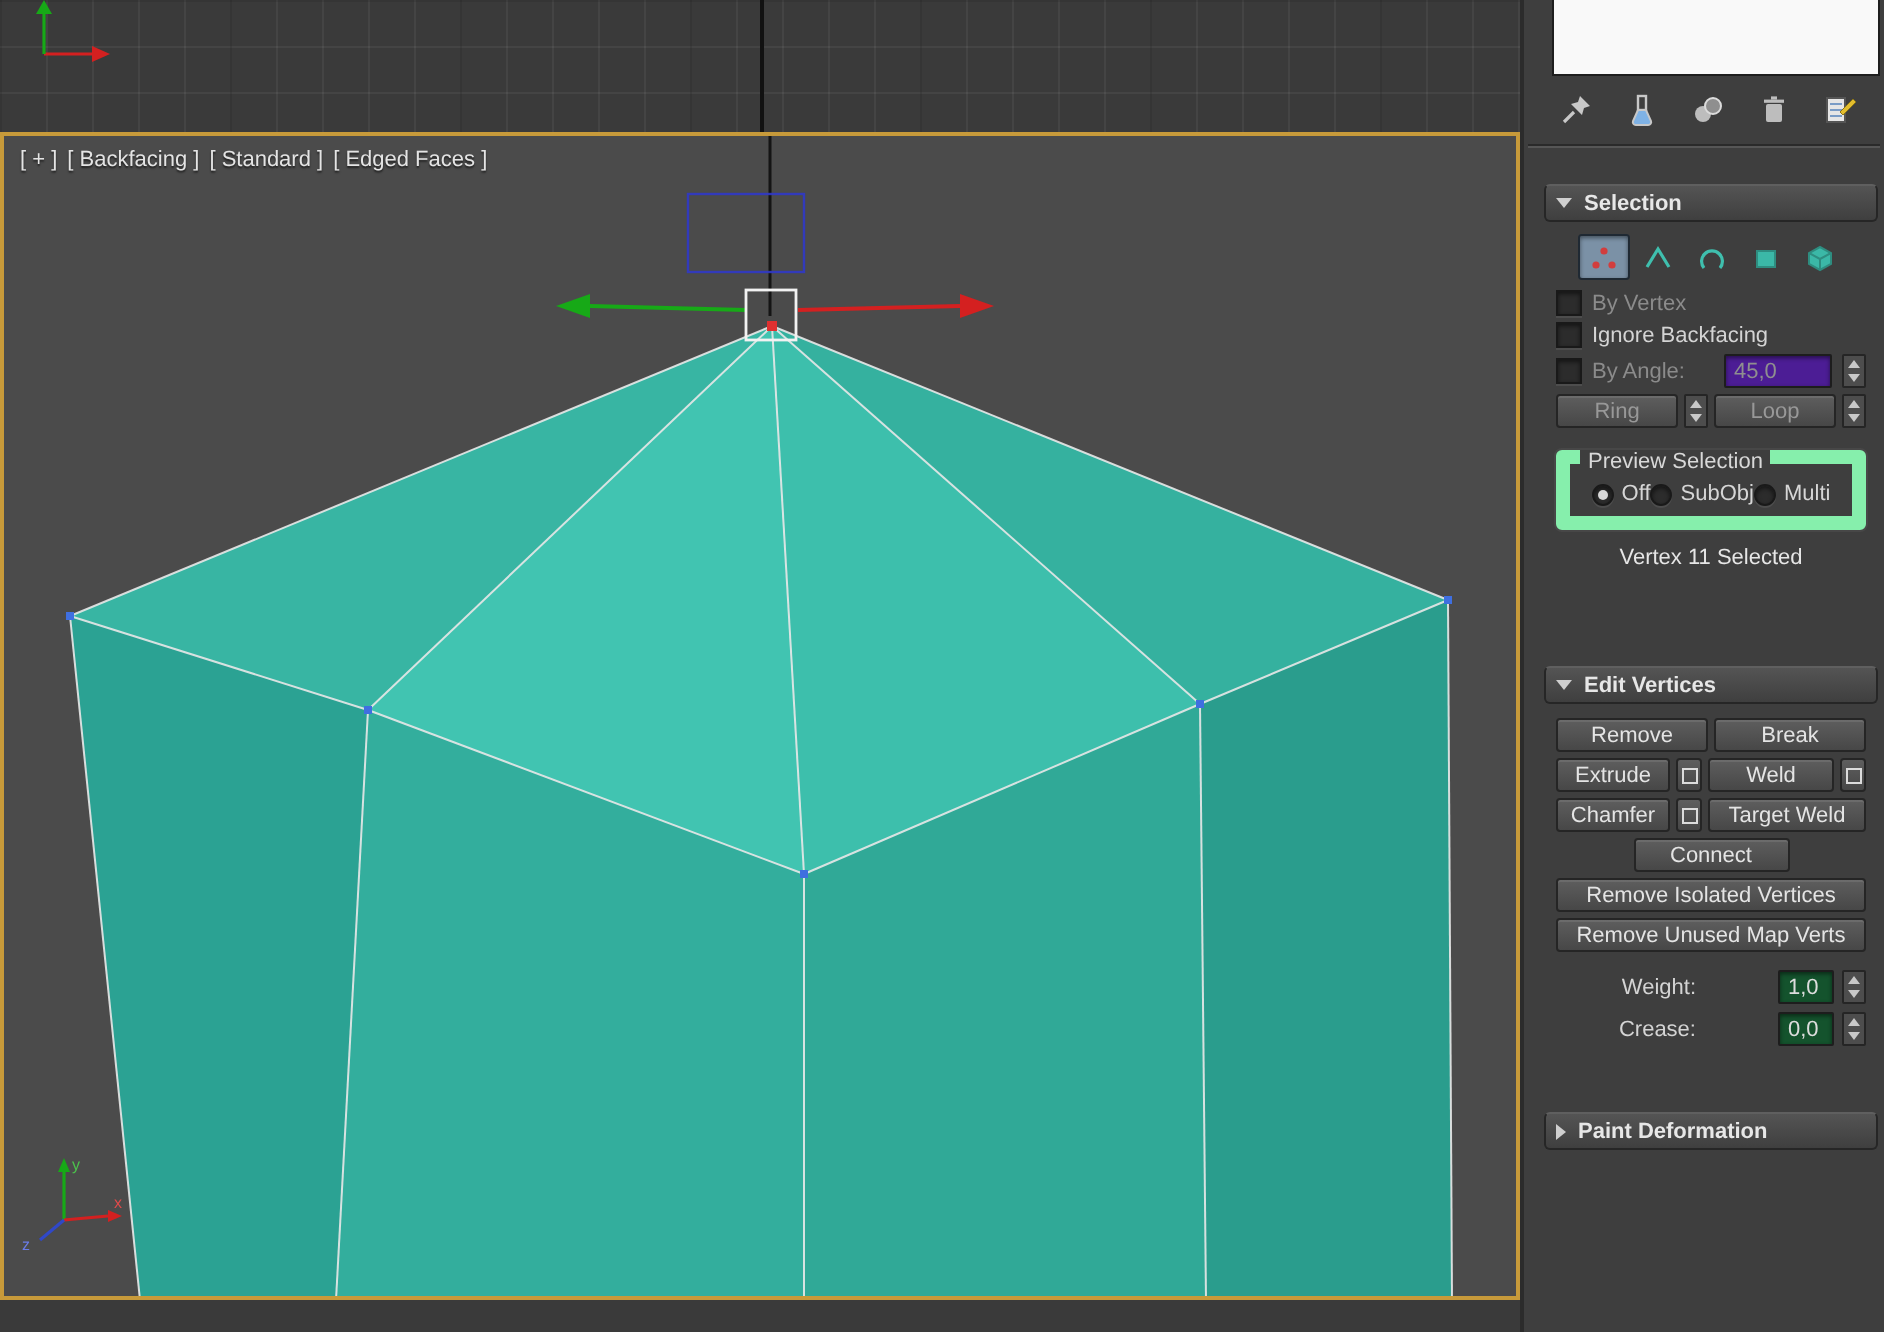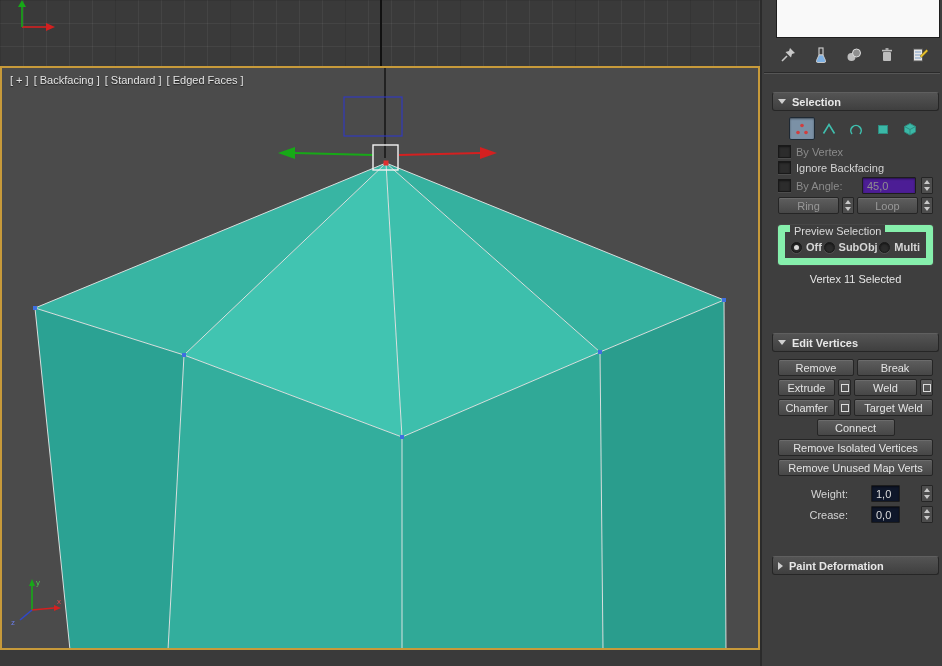--- a/index.html
+++ b/index.html
@@ -65,44 +65,44 @@
   .btn-row{gap:3px;margin:3px 0;}
   .half{flex:1 1 0;}
   .fix57{flex:0 0 57px;}
   .full{width:100%;}
   .connect{width:78px;margin:0 auto;}
   .sq-btn{flex:0 0 13px;height:17px;background:linear-gradient(#5e5e5e,#474747);
     border:1px solid #252525;border-radius:2px;display:flex;align-items:center;justify-content:center;
     cursor:pointer;box-sizing:border-box;}
   .sq-btn::after{content:"";width:6px;height:6px;border:1px solid #dcdcdc;display:block;}
 
-  .field{height:15px;background:#0f172a;border:1px solid #1d1d1d;border-radius:1px;
+  .field{height:15px;background:#14532d;border:1px solid #1d1d1d;border-radius:1px;
     box-shadow:inset 0 1px 2px rgba(0,0,0,.5);color:#dddddd;font-family:"Liberation Sans",sans-serif;
-    font-size:11px;padding:0 4px;box-sizing:content-box;}
+    font-size:11px;padding:0 4px;box-sizing:content-box;margin-left:35px;}
   .field:disabled{color:#8f8f8f;background:#4c1d95;}
   .spinner{width:12px;height:17px;background:#4d4d4d;border:1px solid #252525;border-radius:1px;
     display:flex;flex-direction:column;align-items:center;justify-content:space-evenly;
     box-sizing:border-box;cursor:pointer;flex:0 0 auto;}
   .sp-up{width:0;height:0;border-left:3px solid transparent;border-right:3px solid transparent;
     border-bottom:4px solid #c8c8c8;}
   .sp-dn{width:0;height:0;border-left:3px solid transparent;border-right:3px solid transparent;
     border-top:4px solid #c8c8c8;}
 
   .groupbox{position:relative;border:7px solid #86efac;box-shadow:0 0 0 1px rgba(255,255,255,.05);
     border-radius:3px;margin-top:11px;padding:9px 4px 5px;}
   .gb-label{position:absolute;top:-7px;left:5px;background:#3e3e3e;padding:0 4px;color:#d8d8d8;}
-  .radio-row{justify-content:space-between;padding:0 2px;font-weight:bold;}
+  .radio-row{justify-content:center;padding:0 2px;}
   .radio-item{display:flex;align-items:center;gap:4px;cursor:pointer;}
   .radio{width:11px;height:11px;border-radius:50%;background:#2c2c2c;border:1px solid #191919;
     box-shadow:0 1px 0 rgba(255,255,255,.08), inset 0 1px 2px rgba(0,0,0,.55);box-sizing:border-box;}
   .radio.sel::after{content:"";display:block;width:5px;height:5px;border-radius:50%;
     background:#d8d8d8;margin:2px 0 0 2px;}
 
   .status{text-align:center;margin-top:8px;color:#e6e6e6;}
-  .num-row{gap:21px;margin:4px 0;}
+  .num-row{gap:4px;margin:4px 0;}
   .num-label{flex:0 0 70px;text-align:right;color:#d4d4d4;padding-right:2px;}
   .num-row .field{flex:1 1 0;width:0;}
 </style>
 </head>
 <body>
 
 <div id="app">
 
   <div id="top-viewport">
     <svg id="top-axis" width="70" height="50">

